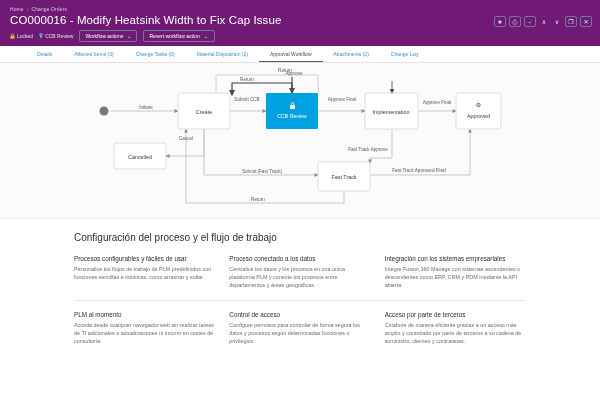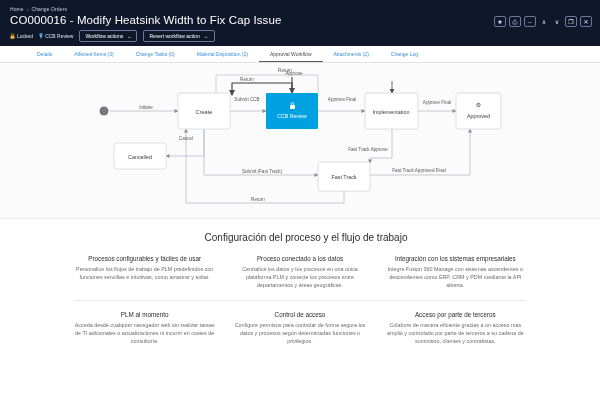--- a/index.html
+++ b/index.html
@@ -7,21 +7,21 @@
     margin: 0; padding: 0;
     width: 600px; height: 400px;
     overflow: hidden;
     background: #ffffff;
     font-family: "Liberation Sans", sans-serif;
   }
   #app { width: 600px; height: 400px; position: relative; background:#fff; }
 
   
   .header {
-    background: #0f172a;
+    background: #701a75;
     color: #fff;
     padding: 6px 10px 0 10px;
     height: 46px;
     position: relative;
   }
   .breadcrumb {
     font-size: 5px;
     color: #c8cddd;
     letter-spacing: .1px;
     margin-bottom: 2px;
@@ -121,21 +121,20 @@
     background: #fbfbfc;
     border-bottom: 1px solid #ececec;
     overflow: hidden;
   }
   .diagram-wrap svg { display: block; }
 
   
   .content {
     padding: 10px 62px 0 62px;
     background: #fff;
-    text-align: center;
   }
   .content-title {
     font-size: 10px;
     color: #2d2d2d;
     font-weight: 400;
     margin: 3px 0 11px 12px;
   }
   .grid {
     display: grid;
     grid-template-columns: 1fr 1fr 1fr;

